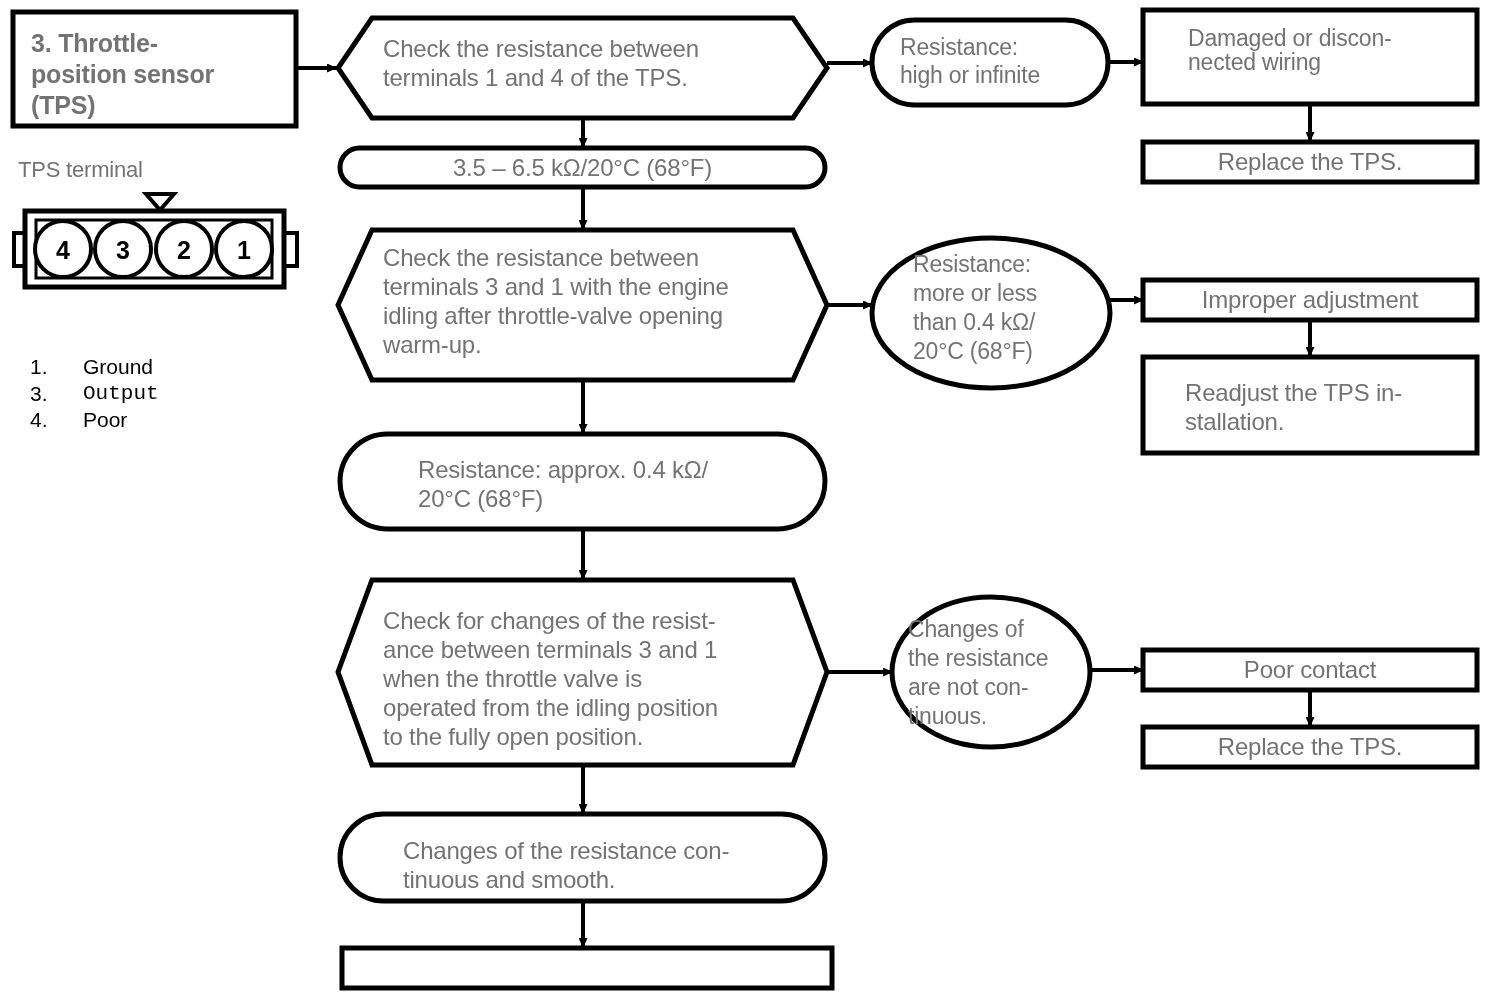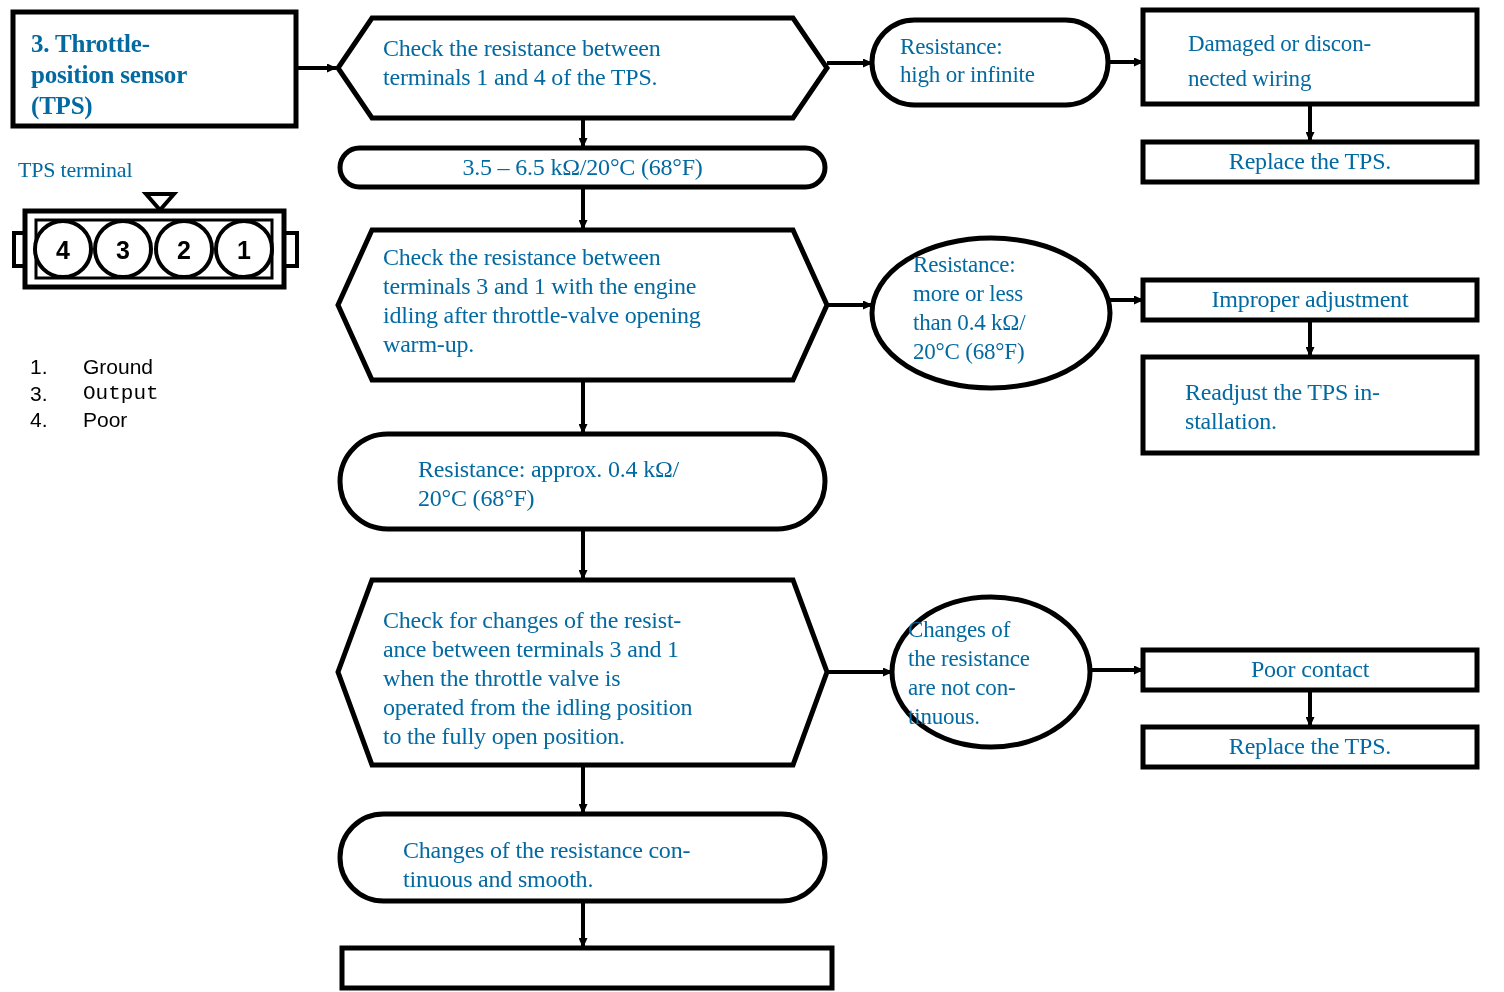--- a/index.html
+++ b/index.html
@@ -20,24 +20,24 @@
   }
   .svg-layer {
     position: absolute;
     left: 0;
     top: 0;
     width: 1504px;
     height: 992px;
   }
   .txt {
     position: absolute;
-    font-family: Liberation Serif, serif;
+    font-family: Liberation Sans, sans-serif;
     font-size: 24px;
     line-height: 29px;
-    color: #0369a1;
+    color: #737373;
     white-space: pre-line;
     letter-spacing: -0.2px;
   }
   .txt.bold { font-weight: bold; }
   .txt.ctr { text-align: center; }
   .txt.lft { text-align: left; }
   .legend-row {
     position: absolute;
     font-size: 21px;
     line-height: 26px;
@@ -162,21 +162,21 @@
   <div class="legend-row" style="left:83px; top:407px;">Poor</div>
 
   <div class="txt lft" style="left:383px; top:34px; width:430px;">Check the resistance between
 terminals 1 and 4 of the TPS.</div>
 
   <div class="txt ctr" style="left:340px; top:153px; width:485px;">3.5 – 6.5 kΩ/20°C (68°F)</div>
 
   <div class="txt lft" style="left:900px; top:33px; width:210px; font-size:23px; line-height:28px;">Resistance:
 high or infinite</div>
 
-  <div class="txt lft" style="left:1188px; top:26px; width:290px; font-size:23px; line-height:35px;">Damaged or discon-
+  <div class="txt lft" style="left:1188px; top:26px; width:290px; font-size:23px; line-height:24px;">Damaged or discon-
 nected wiring</div>
 
   <div class="txt ctr" style="left:1143px; top:147px; width:334px;">Replace the TPS.</div>
 
   <div class="txt lft" style="left:383px; top:243px; width:445px;">Check the resistance between
 terminals 3 and 1 with the engine
 idling after throttle-valve opening
 warm-up.</div>
 
   <div class="txt lft" style="left:418px; top:455px; width:400px;">Resistance: approx. 0.4 kΩ/

